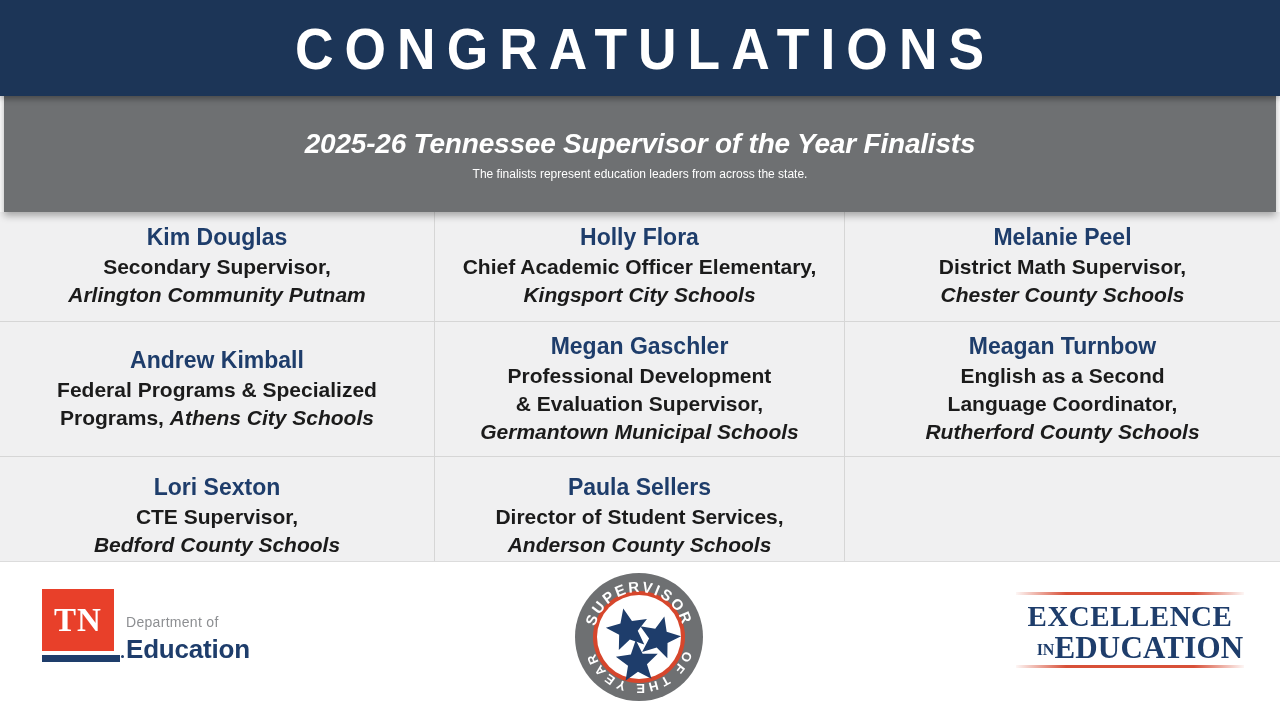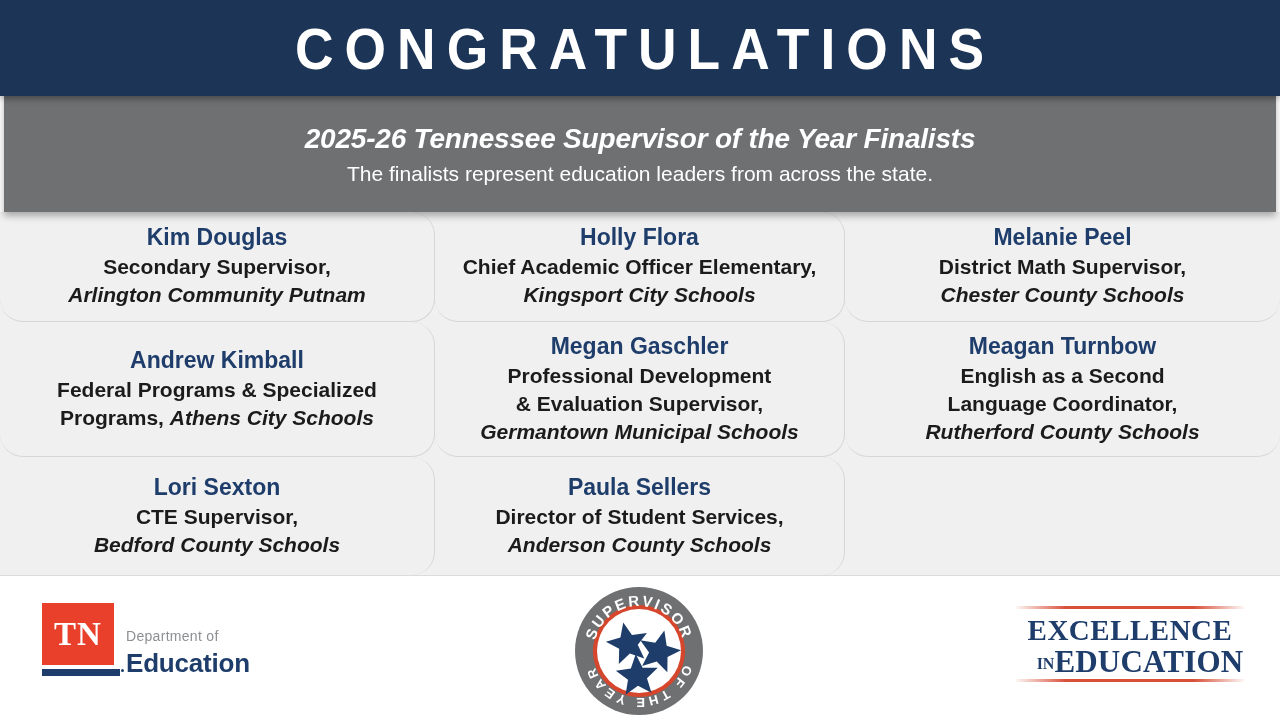--- a/index.html
+++ b/index.html
@@ -59,21 +59,21 @@
     color: #ffffff;
     font-size: 28px;
     font-weight: bold;
     letter-spacing: -0.2px;
     white-space: nowrap;
     margin-bottom: 7px;
     font-style: italic;
   }
   .subtitle-sub {
     color: #ffffff;
-    font-size: 21px;
+    font-size: 12px;
     font-weight: normal;
     white-space: nowrap;
   }
 
   
   .finalists-grid {
     position: absolute;
     left: 0;
     top: 212px;
     width: 1280px;
@@ -84,21 +84,20 @@
     grid-template-rows: 110px 135px 118px;
   }
   .finalist-cell {
     display: flex;
     flex-direction: column;
     align-items: center;
     justify-content: center;
     text-align: center;
     padding: 0 14px;
     box-sizing: border-box;
-    border-radius: 23px;
   }
   
   .finalist-cell.sep-right { border-right: 1px solid #d6d6d6; }
   .finalist-cell.sep-bottom { border-bottom: 1px solid #d6d6d6; }
   .f-name {
     color: #1e3d6b;
     font-size: 23px;
     font-weight: bold;
     line-height: 1.18;
     margin-bottom: 2px;
@@ -110,21 +109,21 @@
     font-weight: bold;
   }
   .f-line { display: block; }
   .f-line .it { font-style: italic; }
   .f-line.italic { font-style: italic; }
 
   
   .footer {
     position: absolute;
     left: 0;
-    top: 575px;
+    top: 561px;
     width: 1280px;
     height: 145px;
     background: #ffffff;
     border-top: 1px solid #dcdcdc;
   }
 
   
   .tn-logo {
     position: absolute;
     left: 42px;

